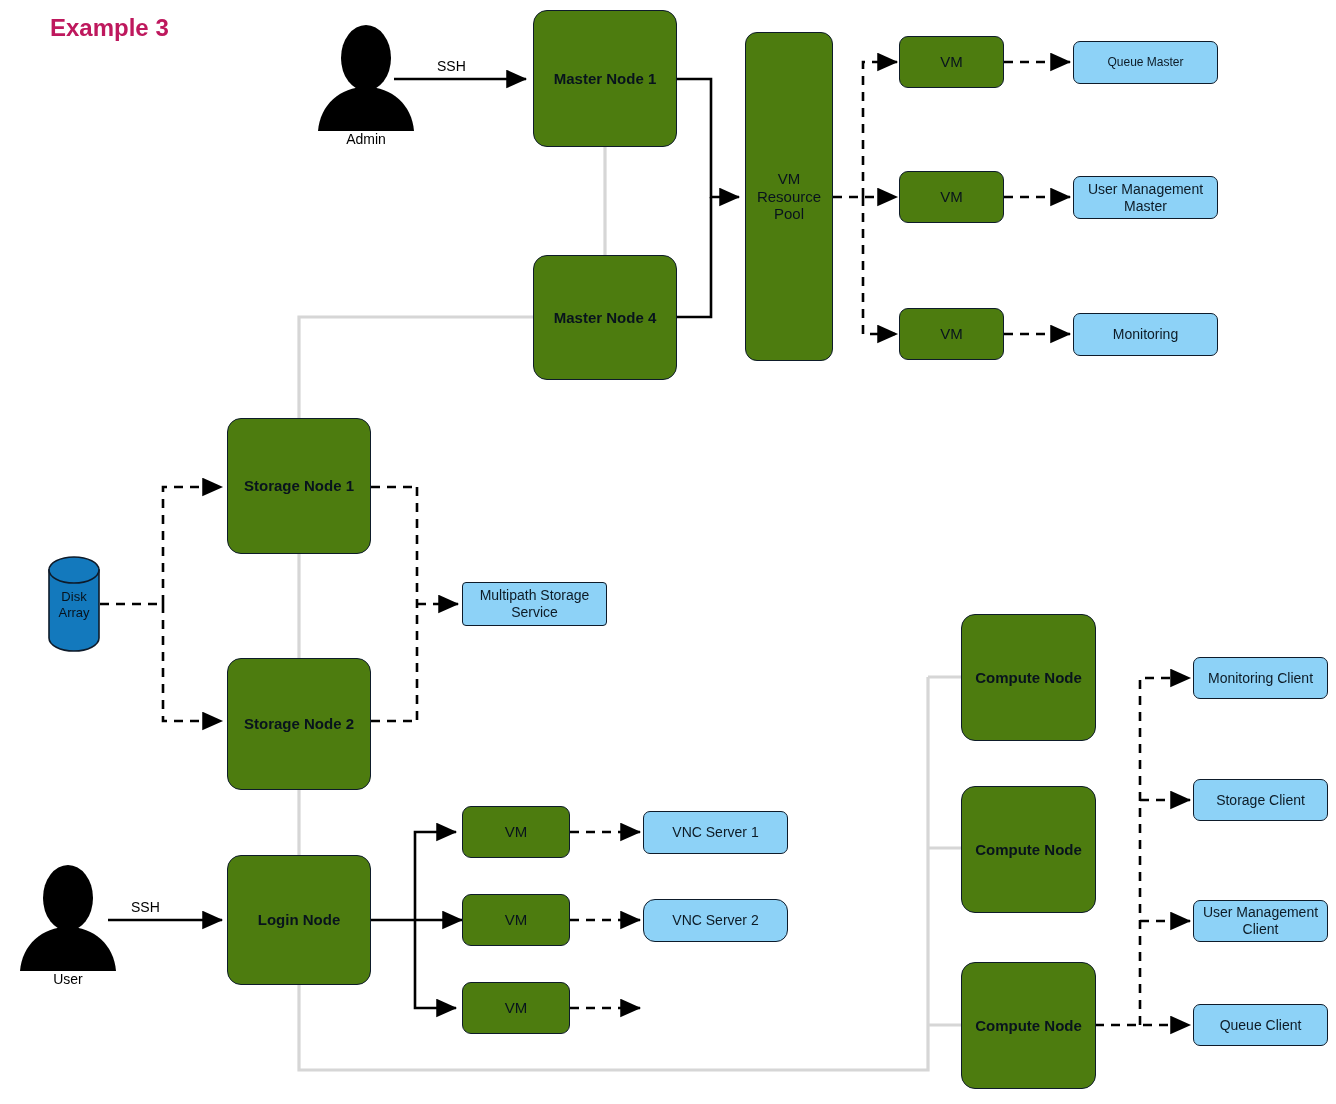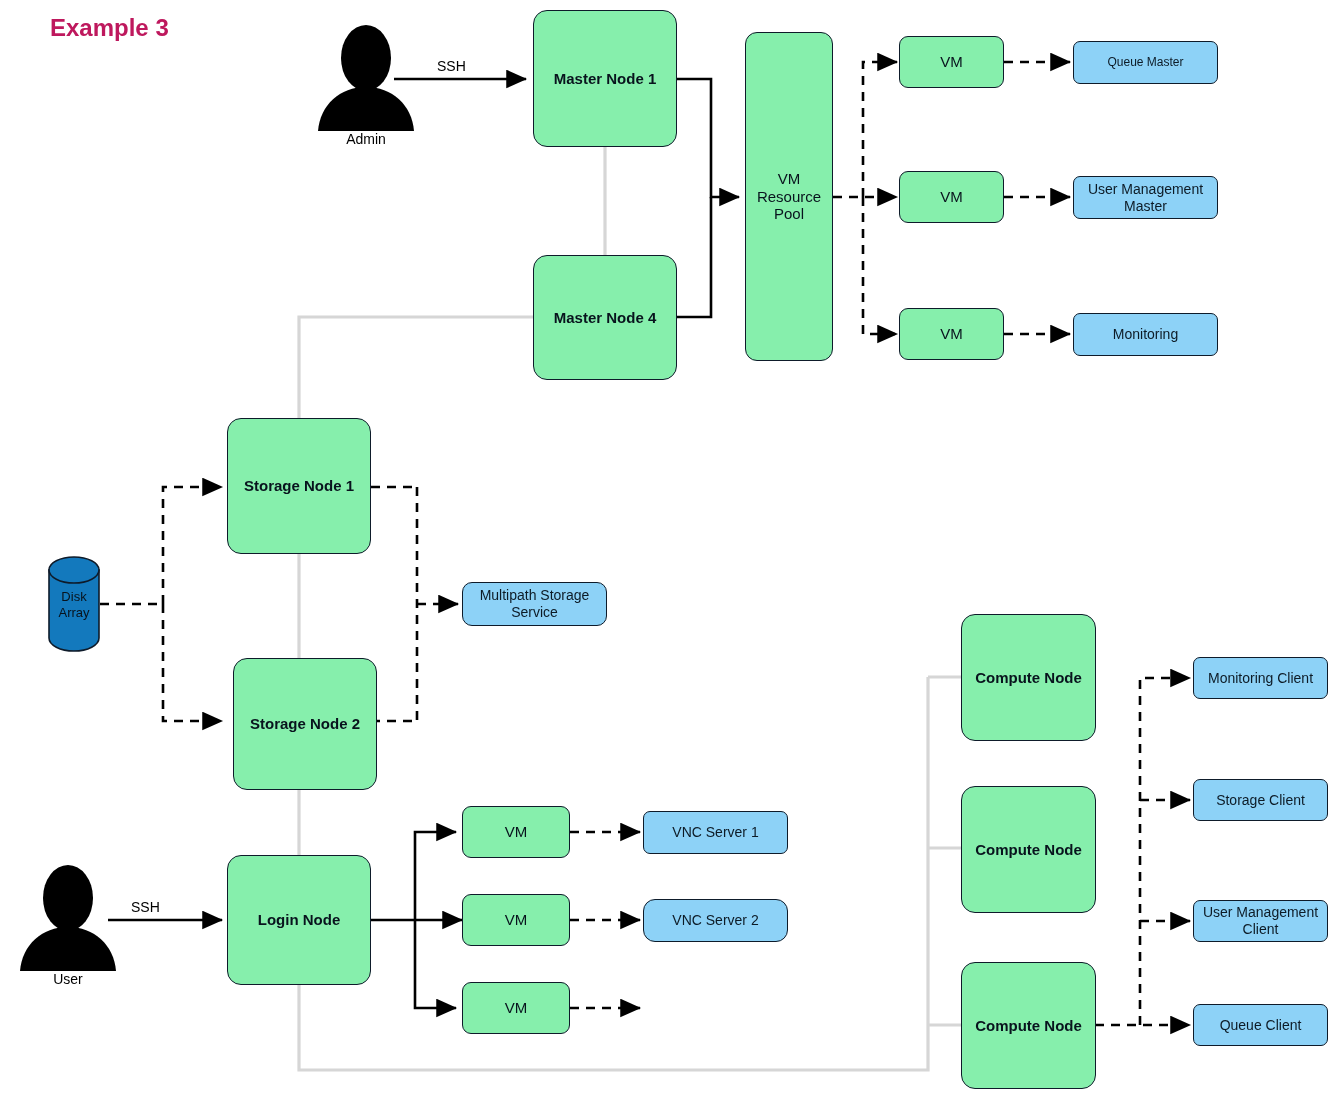--- a/index.html
+++ b/index.html
@@ -4,21 +4,21 @@
 <style>
   html,body{margin:0;padding:0;background:#ffffff;}
   body{width:1336px;height:1104px;position:relative;overflow:hidden;
        font-family:"Liberation Sans","DejaVu Sans",sans-serif;}
   #canvas{position:absolute;left:0;top:0;width:1336px;height:1104px;}
   #svg-layer{position:absolute;left:0;top:0;width:1336px;height:1104px;pointer-events:none;}
 
   .node{position:absolute;box-sizing:border-box;display:flex;align-items:center;
         justify-content:center;text-align:center;border:1.4px solid #0e1b2a;
         line-height:1.18;}
-  .dark{background:#86efac;color:#08131d;}
+  .dark{background:#4d7c0f;color:#08131d;}
   .light{background:#8dd2f7;color:#0d1b26;}
   .bold{font-weight:bold;}
 
   .title{position:absolute;font-weight:bold;color:#be185d;}
   .caption{position:absolute;text-align:center;color:#000;}
   .edge-label{position:absolute;color:#000;background:transparent;}
 
   .person{position:absolute;}
   .cyl-label{position:absolute;text-align:center;color:#08131d;pointer-events:none;}
 </style>
@@ -123,32 +123,32 @@
   <div class="node dark" style="left:899px;top:308px;width:105px;height:52px;border-radius:9px;font-size:15px;">VM</div>
 
   <div class="node light" style="left:1073px;top:41px;width:145px;height:43px;border-radius:7px;font-size:12px;">Queue Master</div>
   <div class="node light" style="left:1073px;top:176px;width:145px;height:43px;border-radius:7px;font-size:14px;
               white-space:pre-line;">User Management
 Master</div>
   <div class="node light" style="left:1073px;top:313px;width:145px;height:43px;border-radius:7px;font-size:14px;">Monitoring</div>
 
   <div class="node dark bold" style="left:227px;top:418px;width:144px;height:136px;border-radius:14px;font-size:15px;">Storage Node 1</div>
 
-  <div class="node dark bold" style="left:227px;top:658px;width:144px;height:132px;border-radius:14px;font-size:15px;margin-left:6px;">Storage Node 2</div>
+  <div class="node dark bold" style="left:227px;top:658px;width:144px;height:132px;border-radius:14px;font-size:15px;">Storage Node 2</div>
 
   <div class="person" style="left:48px;top:556px;width:52px;height:96px;">
     <svg width="52" height="96" viewBox="0 0 52 96" xmlns="http://www.w3.org/2000/svg">
       <path d="M1,14 L1,82 A25,13 0 0 0 51,82 L51,14 Z" fill="#1379bd" stroke="#0e1b2a" stroke-width="1.6"></path>
       <ellipse cx="26" cy="14" rx="25" ry="13" fill="#1379bd" stroke="#0e1b2a" stroke-width="1.6"></ellipse>
     </svg>
   </div>
   <div class="cyl-label" style="left:48px;top:589px;width:52px;font-size:13px;white-space:pre-line;line-height:1.2;">Disk
 Array</div>
 
-  <div class="node light" style="left:462px;top:582px;width:145px;height:44px;border-radius:10px;font-size:14px;
+  <div class="node light" style="left:462px;top:582px;width:145px;height:44px;border-radius:4px;font-size:14px;
               white-space:pre-line;">Multipath Storage
 Service</div>
 
   <div class="node dark bold" style="left:227px;top:855px;width:144px;height:130px;border-radius:14px;font-size:15px;">Login Node</div>
 
   <div class="node dark" style="left:462px;top:806px;width:108px;height:52px;border-radius:9px;font-size:15px;">VM</div>
   <div class="node dark" style="left:462px;top:894px;width:108px;height:52px;border-radius:9px;font-size:15px;">VM</div>
   <div class="node dark" style="left:462px;top:982px;width:108px;height:52px;border-radius:9px;font-size:15px;">VM</div>
 
   <div class="node light" style="left:643px;top:811px;width:145px;height:43px;border-radius:7px;font-size:14px;">VNC Server 1</div>

